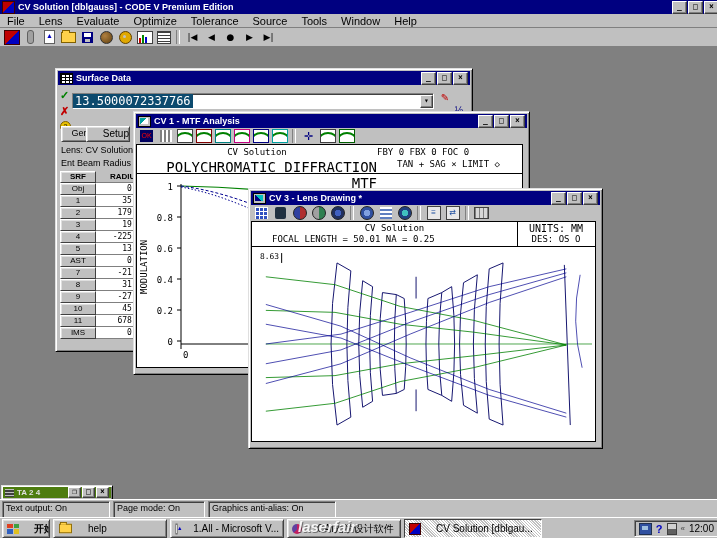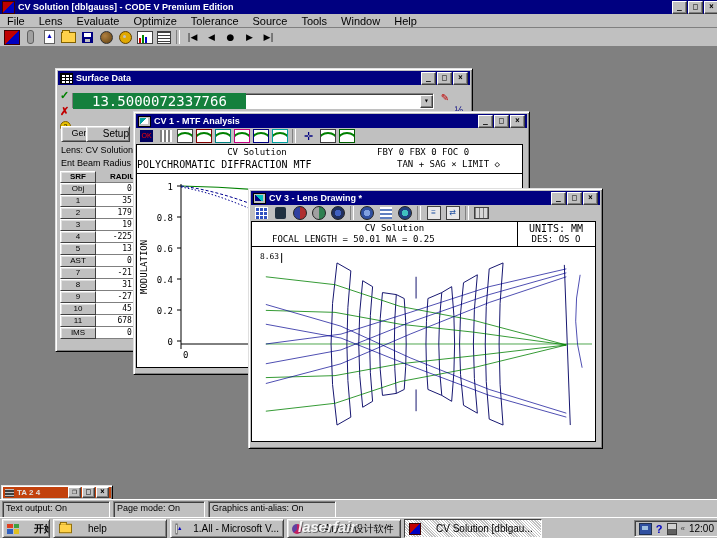--- a/index.html
+++ b/index.html
@@ -145,21 +145,21 @@
         <span class="wbtn">×</span>
       </span>
     </div>
     <div style="position:relative;height:calc(100% - 14px)">
 
       <span class="abs" style="left:2px;top:4px;color:#008000;font-weight:bold;font-size:11px">✓</span>
       <span class="abs" style="left:2px;top:20px;color:#c00000;font-weight:bold;font-size:11px">✗</span>
       <span class="abs" style="left:2px;top:36px;width:9px;height:9px;border-radius:50%;background:#e8c000;border:1px solid #806000;color:#000;font-size:7px;text-align:center;line-height:9px">?</span>
 
       <span class="abs sunken" style="left:14px;top:8px;width:360px;height:14px;background:#fff;display:flex;align-items:center">
-        <span style="background:#15803d;color:#fff;font-size:14px;padding:0 19px" class="mono">13.5000072337766</span>
+        <span style="background:#0c4a6e;color:#fff;font-size:12px;padding:0 2px" class="mono">13.5000072337766</span>
         <span class="wbtn" style="margin-left:auto;width:11px;height:11px">▾</span>
       </span>
 
       <span class="abs tbi" style="left:380px;top:6px;width:14px;height:13px;color:#c00000">✎</span>
       <span class="abs tbi" style="left:394px;top:6px;width:14px;height:13px;color:#000080">½</span>
 
       <span class="abs raised" style="left:3px;top:41px;width:36px;height:14px;text-align:center;font-size:9px;line-height:13px"><span>Gen</span></span>
       <span class="abs raised" style="left:28px;top:41px;width:42px;height:14px;text-align:right;font-size:10px;line-height:13px"><span>Setup</span></span>
 
       <div class="abs" style="left:3px;top:60px;font-size:9px;white-space:nowrap">Lens: CV Solution</div>
@@ -268,21 +268,21 @@
       <span class="tbi">
           <span class="i-curve"></span>
         </span>
       <span class="tbi">
           <span class="i-curve" style="border-color:#006000"></span>
         </span>
     </div>
 
     <div class="abs" style="left:2px;top:32px;width:385px;height:222px;background:#fff;border:1px solid #000">
       <div class="abs plot-text" style="left:0;top:2px;width:240px;text-align:center;font-size:9px">CV Solution</div>
-      <div class="abs plot-text" style="left:0;top:14px;width:240px;text-align:left;font-size:10px">POLYCHROMATIC DIFFRACTION MTF</div>
+      <div class="abs plot-text" style="left:0;top:14px;width:240px;text-align:right;font-size:14px">POLYCHROMATIC DIFFRACTION MTF</div>
       <div class="abs plot-text" style="left:240px;top:2px;width:143px;font-size:9px">FBY 0  FBX 0  FOC 0</div>
       <div class="abs plot-text" style="left:240px;top:14px;width:143px;text-align:center;font-size:9px">TAN +   SAG ×   LIMIT ◇</div>
       <div class="abs" style="left:0;top:28px;width:385px;border-top:1px solid #000"></div>
       <svg class="abs" style="left:0;top:29px" width="383" height="192" viewBox="0 0 383 192">
 
         <line x1="44" y1="10" x2="44" y2="170" stroke="#000" stroke-width="1"></line>
         <line x1="44" y1="170" x2="378" y2="170" stroke="#000" stroke-width="1"></line>
         <g stroke="#000">
             <line x1="40" y1="12" x2="44" y2="12"></line>
             <line x1="40" y1="43" x2="44" y2="43"></line>
@@ -398,21 +398,21 @@
           <path d="M14,98 L90,88 L160,66 L240,40 L318,22"></path>
           <path d="M14,78 L90,92 L160,120 L240,150 L318,172"></path>
           <path d="M14,58 L90,80 L160,112 L240,144 L318,168"></path>
           <path d="M332,28 Q322,75 334,122"></path>
         </g>
       </svg>
     </div>
   </div>
 
   <div class="win" style="left:1px;top:439px;width:108px;height:15px;z-index:1;padding:1px">
-    <div class="tbar" style="height:11px;background:#c2410c;color:#e0e0e0;font-size:8px">
+    <div class="tbar" style="height:11px;background:#4d7c0f;color:#e0e0e0;font-size:8px">
       <span style="width:9px;height:8px;background:#404040;background-image:linear-gradient(#c0c0c0 1px,transparent 1px);background-size:100% 3px"></span>
       <span>TA 2 4</span>
       <span class="wbtns">
         <span class="wbtn" style="width:11px;height:9px;line-height:8px">❐</span>
         <span class="wbtn" style="width:11px;height:9px;line-height:8px">□</span>
         <span class="wbtn" style="width:11px;height:9px;line-height:8px">×</span>
       </span>
     </div>
   </div>
 </div>

